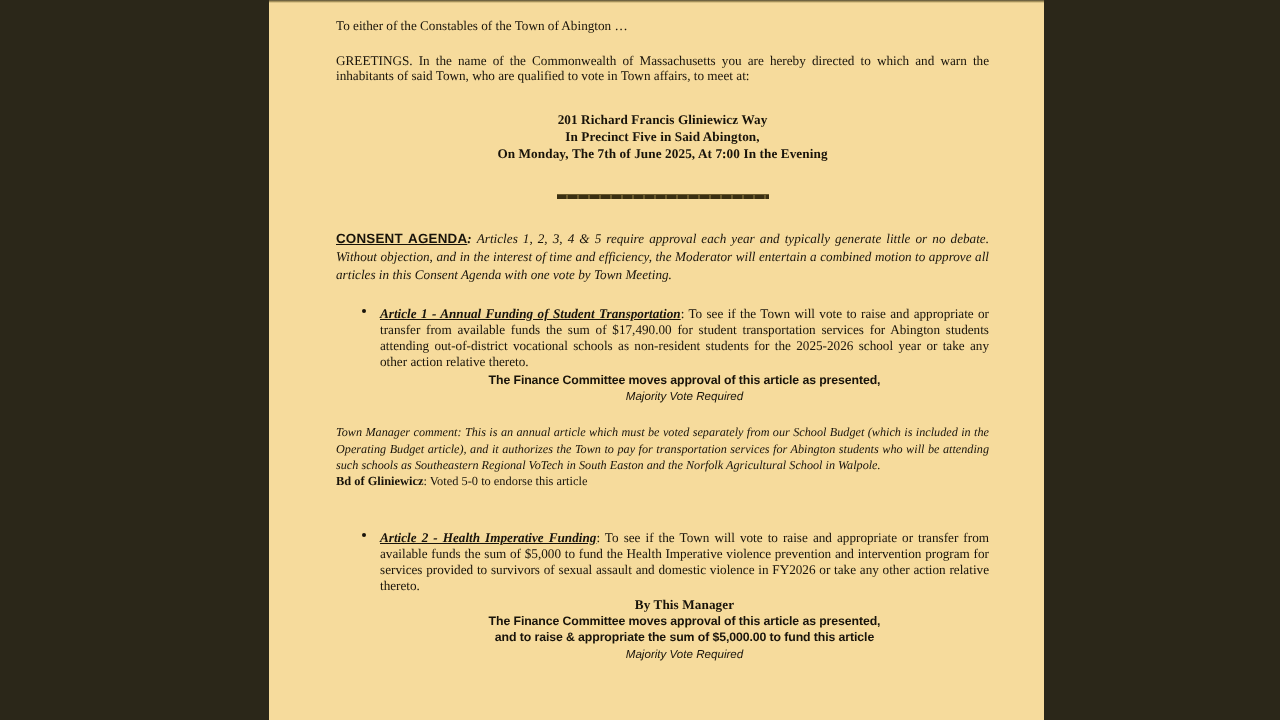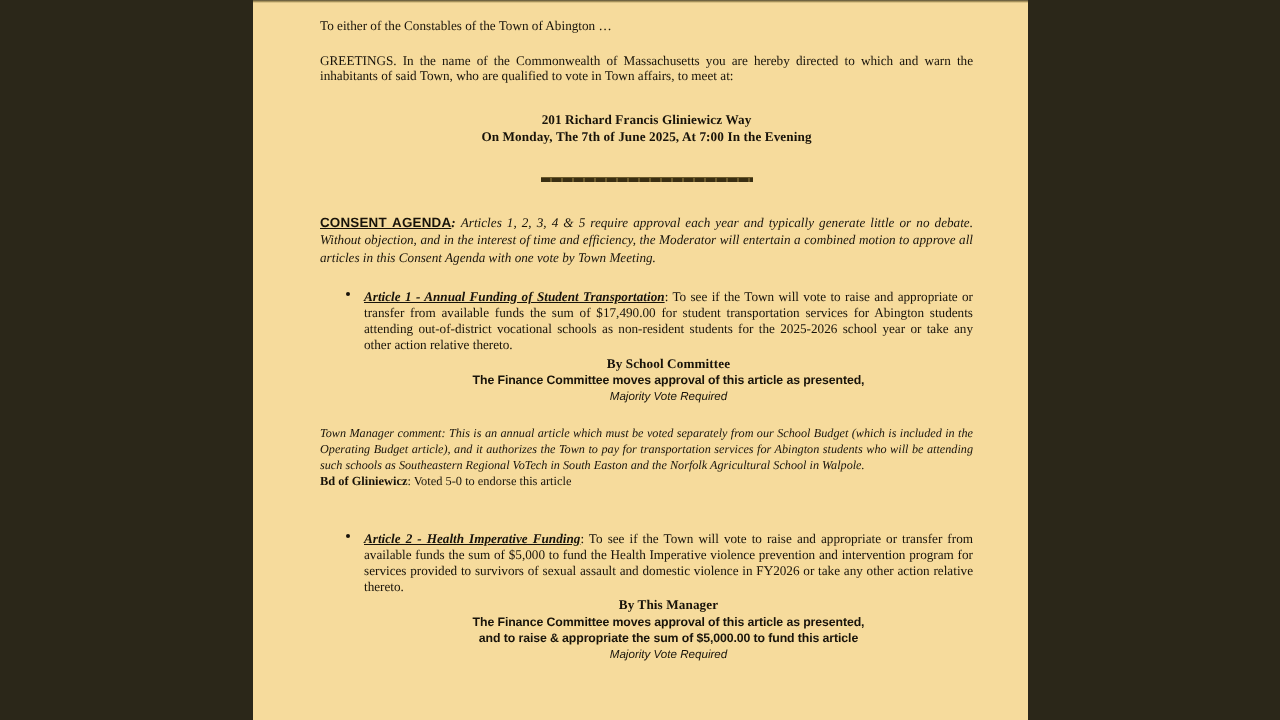--- a/index.html
+++ b/index.html
@@ -10,20 +10,21 @@
     overflow: hidden;
     background: #2b2719;
   }
 
   #viewport {
     position: relative;
     width: 1180px;
     height: 720px;
     background: #2b2719;
     overflow: hidden;
+    margin-left: 16px;
   }
 
   
   #page {
     position: absolute;
     left: 253px;
     top: 0px;
     width: 775px;
     height: 720px;
     background: #f6db9c;
@@ -196,41 +197,41 @@
     <div id="page-top-edge"></div>
 
     <div id="content">
 
       <p class="para p-to-constables">To either of the Constables of the Town of Abington …</p>
 
       <p class="para p-greetings">GREETINGS.  In the name of the Commonwealth of Massachusetts you are hereby directed to which and warn the inhabitants of said Town, who are qualified to vote in Town affairs, to meet at:</p>
 
       <div class="addr-block">
         <div class="addr-line">201 Richard Francis Gliniewicz Way</div>
+        <div class="addr-line">In Precinct Five in Said Abington,</div>
         <div class="addr-line">On Monday, The 7th of June 2025, At 7:00 In the Evening</div>
       </div>
 
       <div class="divider-wrap">
         <span class="divider"></span>
       </div>
 
       <div class="consent-block">
         <span class="consent-label">CONSENT AGENDA</span><span class="consent-colon">:</span>
         <span class="consent-text">Articles 1, 2, 3, 4 &amp; 5 require approval each year and typically generate little or no debate. Without objection, and in the interest of time and efficiency, the Moderator will entertain a combined motion to approve all articles in this Consent Agenda with one vote by Town Meeting.</span>
       </div>
 
       <div class="article">
         <span class="bullet"></span>
 
         <div class="article-body">
           <span class="article-title">Article 1 - Annual Funding of Student Transportation</span><span class="article-colon">:</span><span> To see if the Town will vote to raise and appropriate or transfer from available funds the sum of $17,490.00 for student transportation services for Abington students attending out-of-district vocational schools as non-resident students for the 2025-2026 school year or take any other action relative thereto.</span>
         </div>
 
         <div class="motion">
-          <div class="motion-by">By School Committee</div>
           <div class="motion-fin">The Finance Committee moves approval of this article as presented,</div>
           <div class="motion-vote">Majority Vote Required</div>
         </div>
       </div>
 
       <div class="comment-block">
         <span>Town Manager comment:</span><span> This is an annual article which must be voted separately from our School Budget (which is included in the Operating Budget article), and it authorizes the Town to pay for transportation services for Abington students who will be attending such schools as Southeastern Regional VoTech in South Easton and the Norfolk Agricultural School in Walpole.</span>
         <div class="selectmen-line">
           <span class="selectmen-label">Bd of Gliniewicz</span><span>:  Voted 5-0 to endorse this article</span>
         </div>

